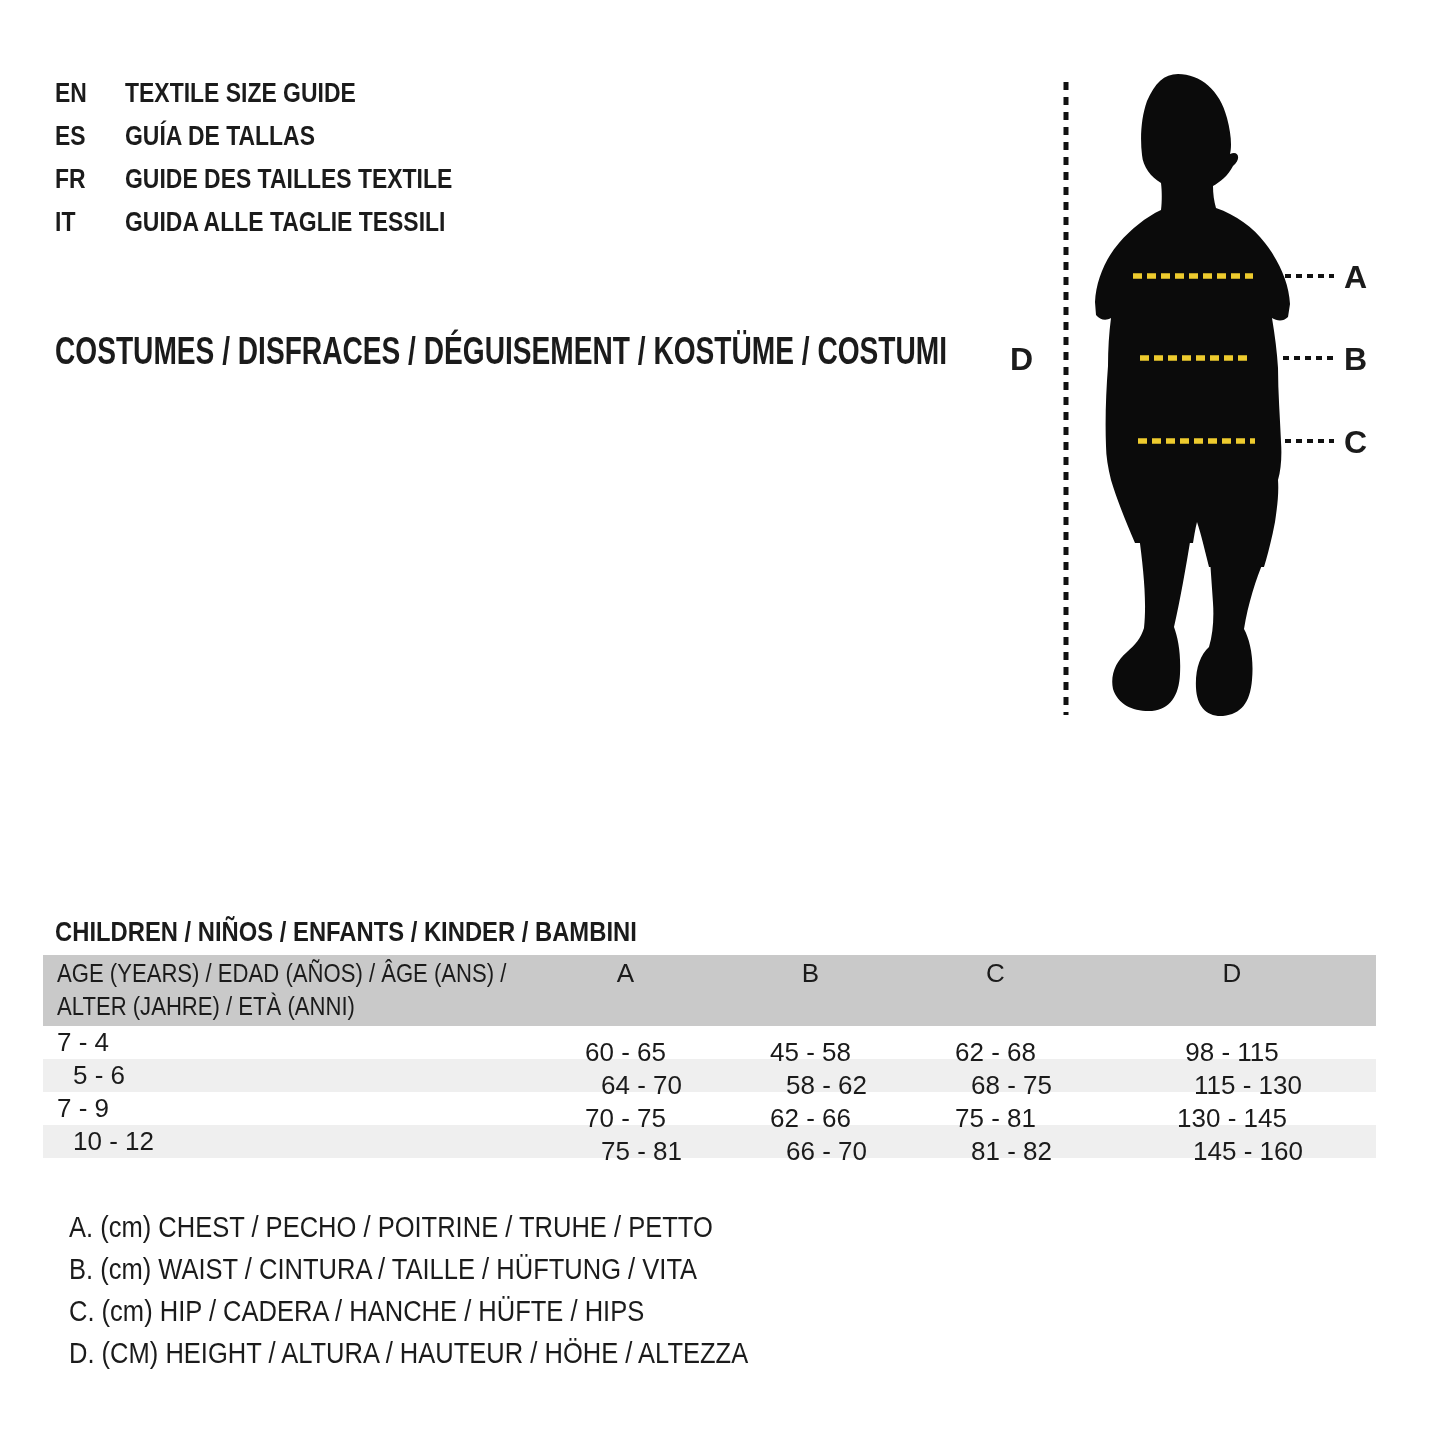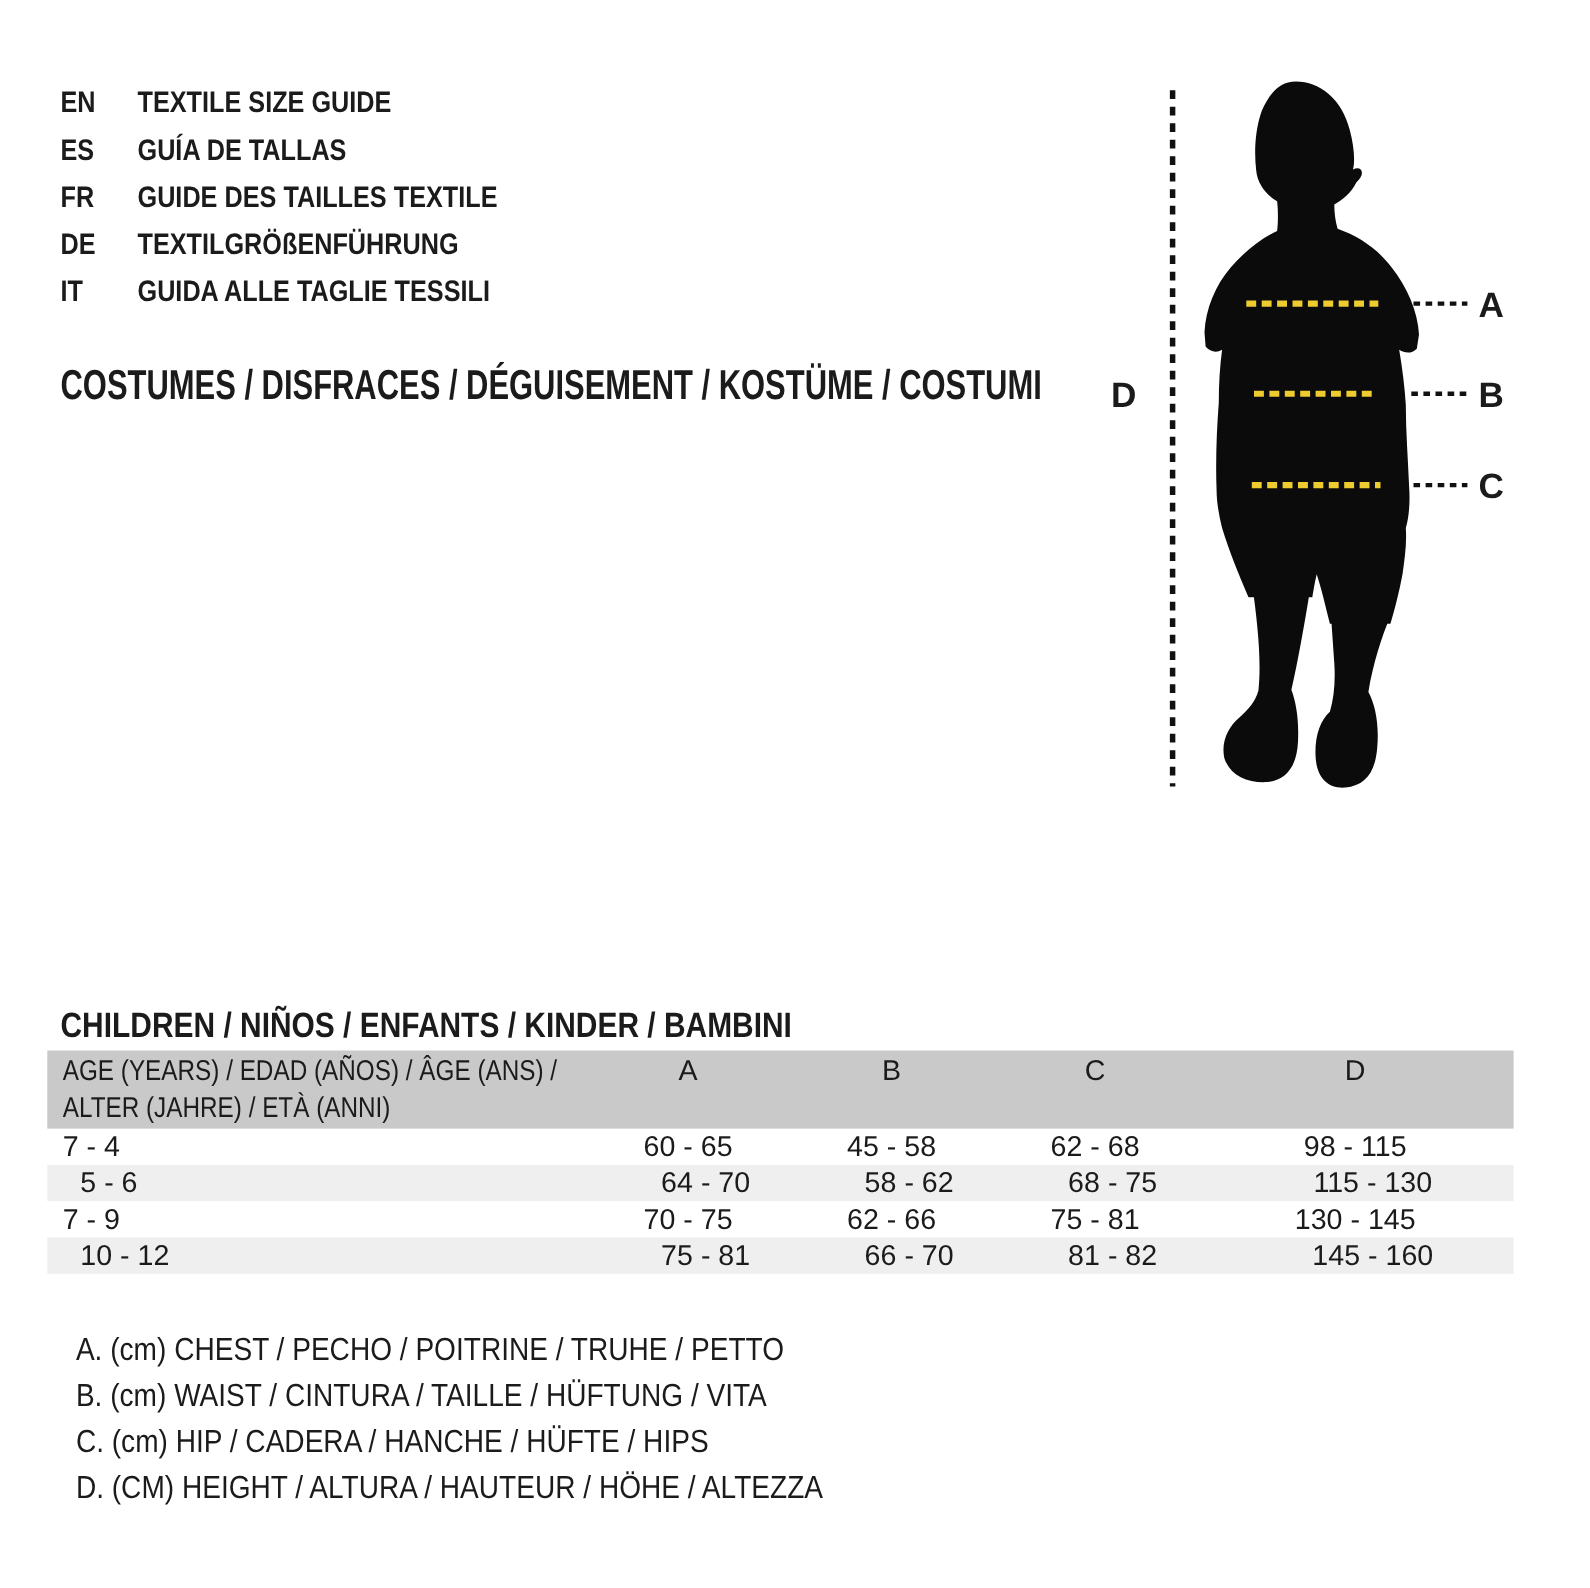--- a/index.html
+++ b/index.html
@@ -18,30 +18,30 @@
   .headline {
     position:absolute; left:55px; top:330px; font-size:38px; font-weight:700;
     white-space:nowrap; transform:scaleX(0.74); transform-origin:0 50%;
   }
 
   
   .figure-svg { position:absolute; left:1000px; top:60px; }
   .figure-label { font-family:"Liberation Sans", sans-serif; font-size:32px; font-weight:700; fill:#1b1b1b; }
 
   
-  .section-title { position:absolute; left:55px; top:917px; font-size:32px; font-weight:600; line-height:30px; }
+  .section-title { position:absolute; left:55px; top:917px; font-size:28px; font-weight:600; line-height:30px; }
   .size-table { position:absolute; left:43px; top:955px; width:1333px; font-size:26px; font-weight:500; }
   .thead { display:grid; grid-template-columns:490px 185px 185px 185px 288px; background:#c9c9c9; height:71px; }
   .th-age { padding:2px 0 0 14px; line-height:33px; }
   .th-age .cond { display:block; }
   .th-col { text-align:center; line-height:33px; padding-top:2px; }
   .trow { display:grid; grid-template-columns:490px 185px 185px 185px 288px; height:33px; line-height:33px; }
   .trow.alt { background:#efefef;padding-left:16px; }
   .td-age { padding-left:14px; }
-  .td-val { text-align:center; }
+  .td-val { text-align:center;margin-top:10px; }
 
   
   .legend { position:absolute; left:69px; top:1206px; }
   .legend-row { height:42px; line-height:42px; font-size:29px; font-weight:500; }
   .legend-row .cond { transform:scaleX(0.88); }
 </style>
 </head>
 <body>
 
 <div class="page">
@@ -51,24 +51,20 @@
       <span class="lang-code cond">EN</span>
       <span class="cond">TEXTILE SIZE GUIDE</span>
     </div>
     <div class="lang-row">
       <span class="lang-code cond">ES</span>
       <span class="cond">GUÍA DE TALLAS</span>
     </div>
     <div class="lang-row">
       <span class="lang-code cond">FR</span>
       <span class="cond">GUIDE DES TAILLES TEXTILE</span>
-    </div>
-    <div class="lang-row">
-      <span class="lang-code cond">DE</span>
-      <span class="cond">TEXTILGRÖßENFÜHRUNG</span>
     </div>
     <div class="lang-row">
       <span class="lang-code cond">IT</span>
       <span class="cond">GUIDA ALLE TAGLIE TESSILI</span>
     </div>
   </div>
 
   <div class="headline">COSTUMES / DISFRACES / DÉGUISEMENT / KOSTÜME / COSTUMI</div>
 
   <svg class="figure-svg" width="445" height="680" viewBox="0 0 445 680">

